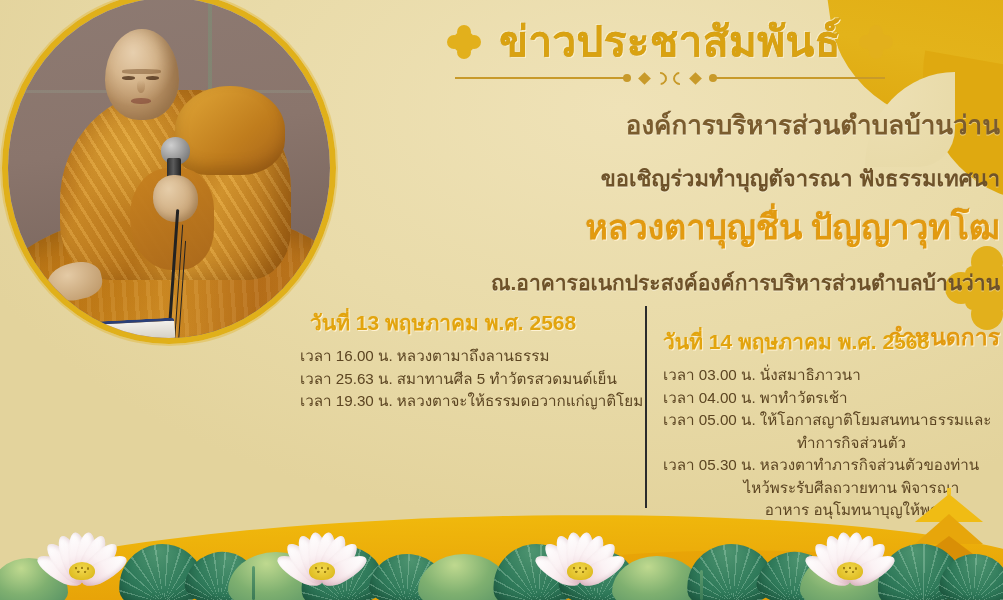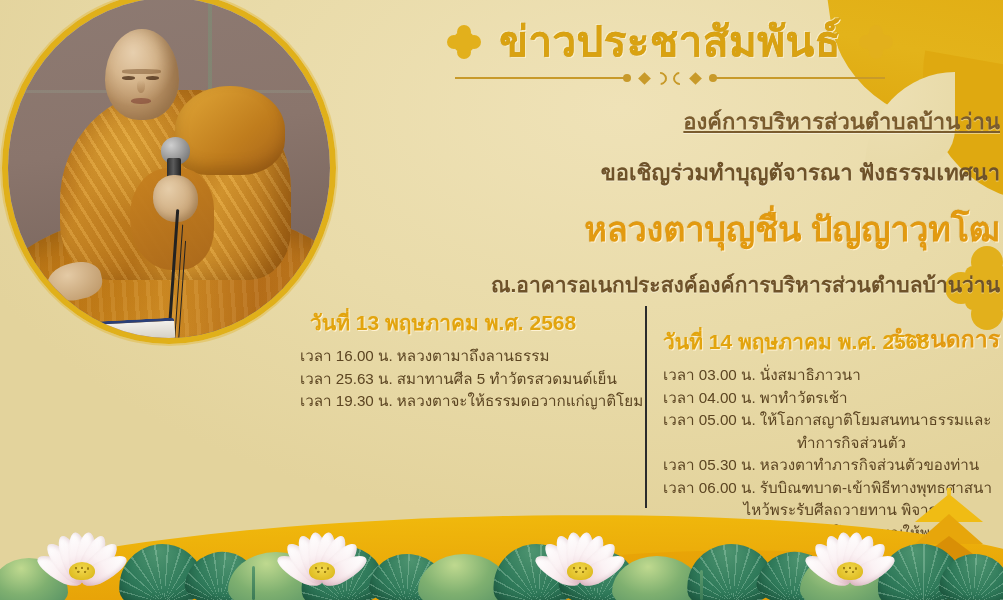--- a/index.html
+++ b/index.html
@@ -221,31 +221,31 @@
   .title-divider .dia.a { left:185px; } .title-divider .dia.b { right:185px; }
   .title-divider .curl {
     position:absolute; top:1px; width:13px; height:13px;
     border:2px solid #C89A2A; border-left-color:transparent; border-bottom-color:transparent;
     border-radius:50%;
   }
   .title-divider .curl.a { left:199px; transform: rotate(42deg); }
   .title-divider .curl.b { right:199px; transform: rotate(222deg); }
 
   .sub1 {
-    font-size: 22px; font-weight:700; color:#7A5C2E; margin-top:19px;
+    font-size: 26px; font-weight:700; color:#7A5C2E; margin-top:19px;
     text-shadow: 0 1px 0 rgba(255,255,255,.45);
-    text-decoration: underline;
   }
   .sub2 {
     font-size: 22px; font-weight:700; color:#6E5229; margin-top:16px;
     text-shadow: 0 1px 0 rgba(255,255,255,.4);
   }
   .highlight {
-    font-size: 34px; font-weight:700; color:#E29A10; margin-top:12px;
+    font-size: 34px; font-weight:700; color:#E29A10; margin-top:4px;
     text-shadow: 1px 1px 0 #fff3d4, 0 0 1px #b97f07;
+    font-family: Liberation Serif, serif;
   }
   .sub3 {
     font-size: 21px; font-weight:700; color:#6E5229; margin-top:12px;
     text-shadow: 0 1px 0 rgba(255,255,255,.4);
   }
   .sub4 {
     font-size: 23px; font-weight:700; color:#E29A10; margin-top:20px;
     text-shadow: 1px 1px 0 #fff3d4;
   }
 
@@ -453,21 +453,20 @@
     </div>
 
     <div class="col right">
       <div class="day-title">วันที่ 14 พฤษภาคม พ.ศ. 2568</div>
       <ul class="items">
         <li>เวลา 03.00 น. นั่งสมาธิภาวนา</li>
         <li>เวลา 04.00 น. พาทำวัตรเช้า</li>
         <li>เวลา 05.00 น. ให้โอกาสญาติโยมสนทนาธรรมและ</li>
         <li class="indent">ทำการกิจส่วนตัว</li>
         <li>เวลา 05.30 น. หลวงตาทำภารกิจส่วนตัวของท่าน</li>
-        <li>เวลา 06.00 น. รับบิณฑบาต-เข้าพิธีทางพุทธศาสนา</li>
         <li class="indent">ไหว้พระรับศีลถวายทาน พิจารณา</li>
         <li class="indent">อาหาร อนุโมทนาบุญให้พร</li>
       </ul>
     </div>
   </div>
 
   <div class="bottom">
     <div class="band-gold"></div>
     <div class="band-gold2"></div>
 

